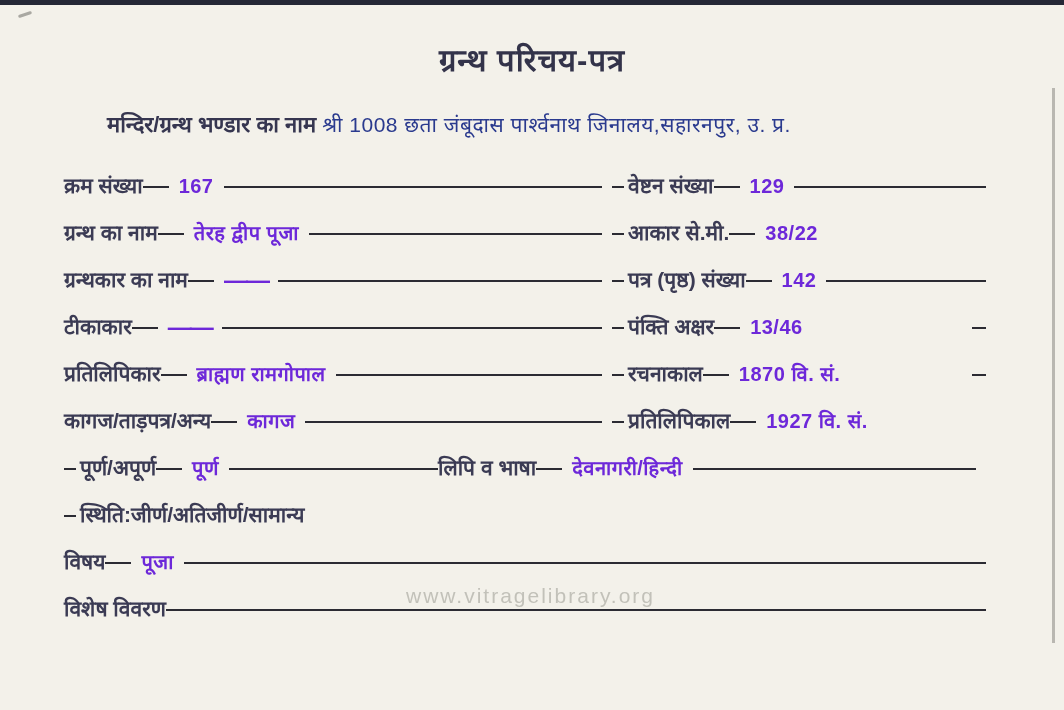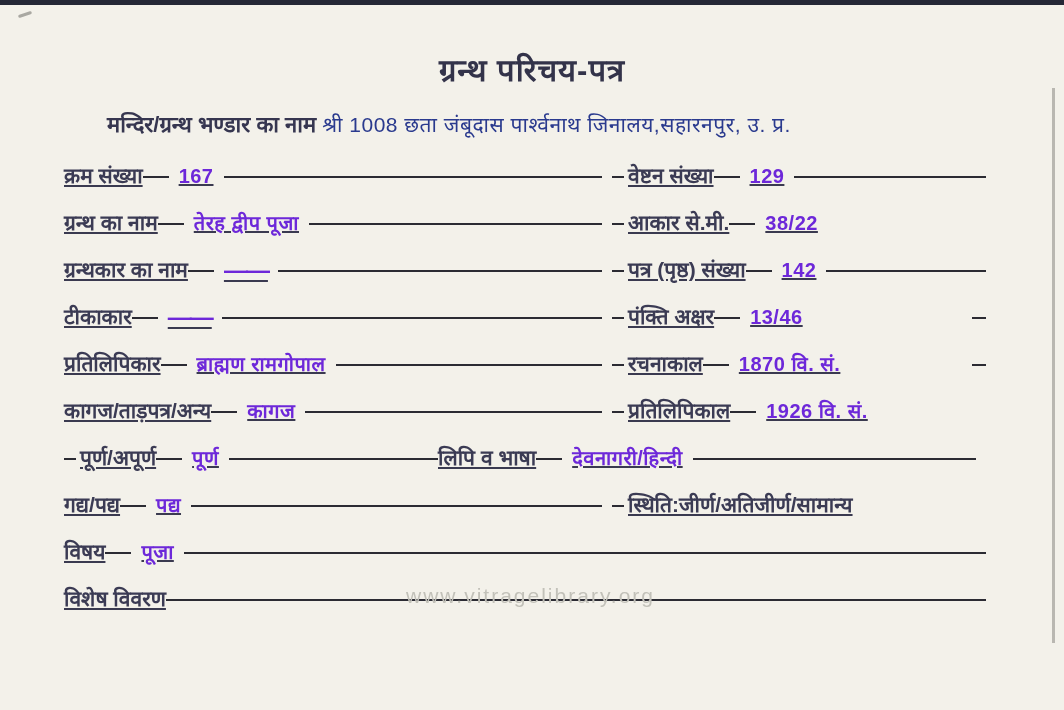--- a/index.html
+++ b/index.html
@@ -24,38 +24,38 @@
     position: absolute; top: 88px; left: 1052px;
     width: 3px; height: 555px;
     background: #b9b7b1;
   }
   .scan-speck {
     position: absolute; top: 13px; left: 18px;
     width: 14px; height: 3px; background: #a9a8a2;
     transform: rotate(-18deg); border-radius: 2px;
   }
   .title {
-    position: absolute; top: 48px; left: 0; width: 1064px;
+    position: absolute; top: 38px; left: 0; width: 1064px;
     text-align: center;
     font-size: 31px; font-weight: bold;
     color: #33334a; letter-spacing: 1px;
   }
   .header-row {
     position: absolute; top: 108px; left: 64px; right: 14px;
     display: flex; align-items: baseline; white-space: nowrap;
   }
   .header-label {
     font-size: 22px; font-weight: bold; color: #363650; margin-left: 43px;
   }
   .header-value {
     font-size: 21px; font-weight: normal; color: #2a3a8e;
     margin-left: 6px; letter-spacing: 0.5px;
   }
   .rows {
-    position: absolute; top: 144px; left: 64px; right: 78px; text-decoration: underline;
+    position: absolute; top: 154px; left: 64px; right: 78px;
   }
   .row { display: flex; height: 47px; align-items: flex-end; }
   .cell { display: flex; align-items: flex-end; white-space: nowrap; }
   .left-cell { width: 548px; padding-right: 10px; position: relative; }
   .right-cell { flex: 1; position: relative; }
   .flabel {
     font-size: 21px; font-weight: bold; color: #3b3b54;
     line-height: 30px;
   }
   .fvalue {
@@ -180,21 +180,21 @@
     <div class="cell left-cell">
       <span class="flabel">कागज/ताड़पत्र/अन्य</span>
       <span class="gline"></span>
       <span class="fvalue">कागज</span>
       <span class="fline"></span>
     </div>
     <div class="cell right-cell">
       <span class="lead"></span>
       <span class="flabel">प्रतिलिपिकाल</span>
       <span class="gline"></span>
-      <span class="fvalue">1926 वि. सं.</span>
+      <span class="fvalue">1927 वि. सं.</span>
 
     </div>
   </div>
 
   <div class="row">
     <div class="cell right-cell">
       <span class="lead"></span>
       <span class="flabel">पूर्ण/अपूर्ण</span>
       <span class="gline"></span>
       <span class="fvalue">पूर्ण</span>
@@ -202,26 +202,20 @@
     </div>
     <div class="cell left-cell">
       <span class="flabel">लिपि व भाषा</span>
       <span class="gline"></span>
       <span class="fvalue">देवनागरी/हिन्दी</span>
       <span class="fline"></span>
     </div>
   </div>
 
   <div class="row">
-    <div class="cell left-cell">
-      <span class="flabel">गद्य/पद्य</span>
-      <span class="gline"></span>
-      <span class="fvalue">पद्य</span>
-      <span class="fline"></span>
-    </div>
     <div class="cell right-cell">
       <span class="lead"></span>
       <span class="flabel">स्थिति:जीर्ण/अतिजीर्ण/सामान्य</span>
 
     <svg width="92" height="78" class="check-svg" style="left: 153px;"></svg>
         </div>
   </div>
 
   <div class="row">
     <div class="cell" style="flex:1">

